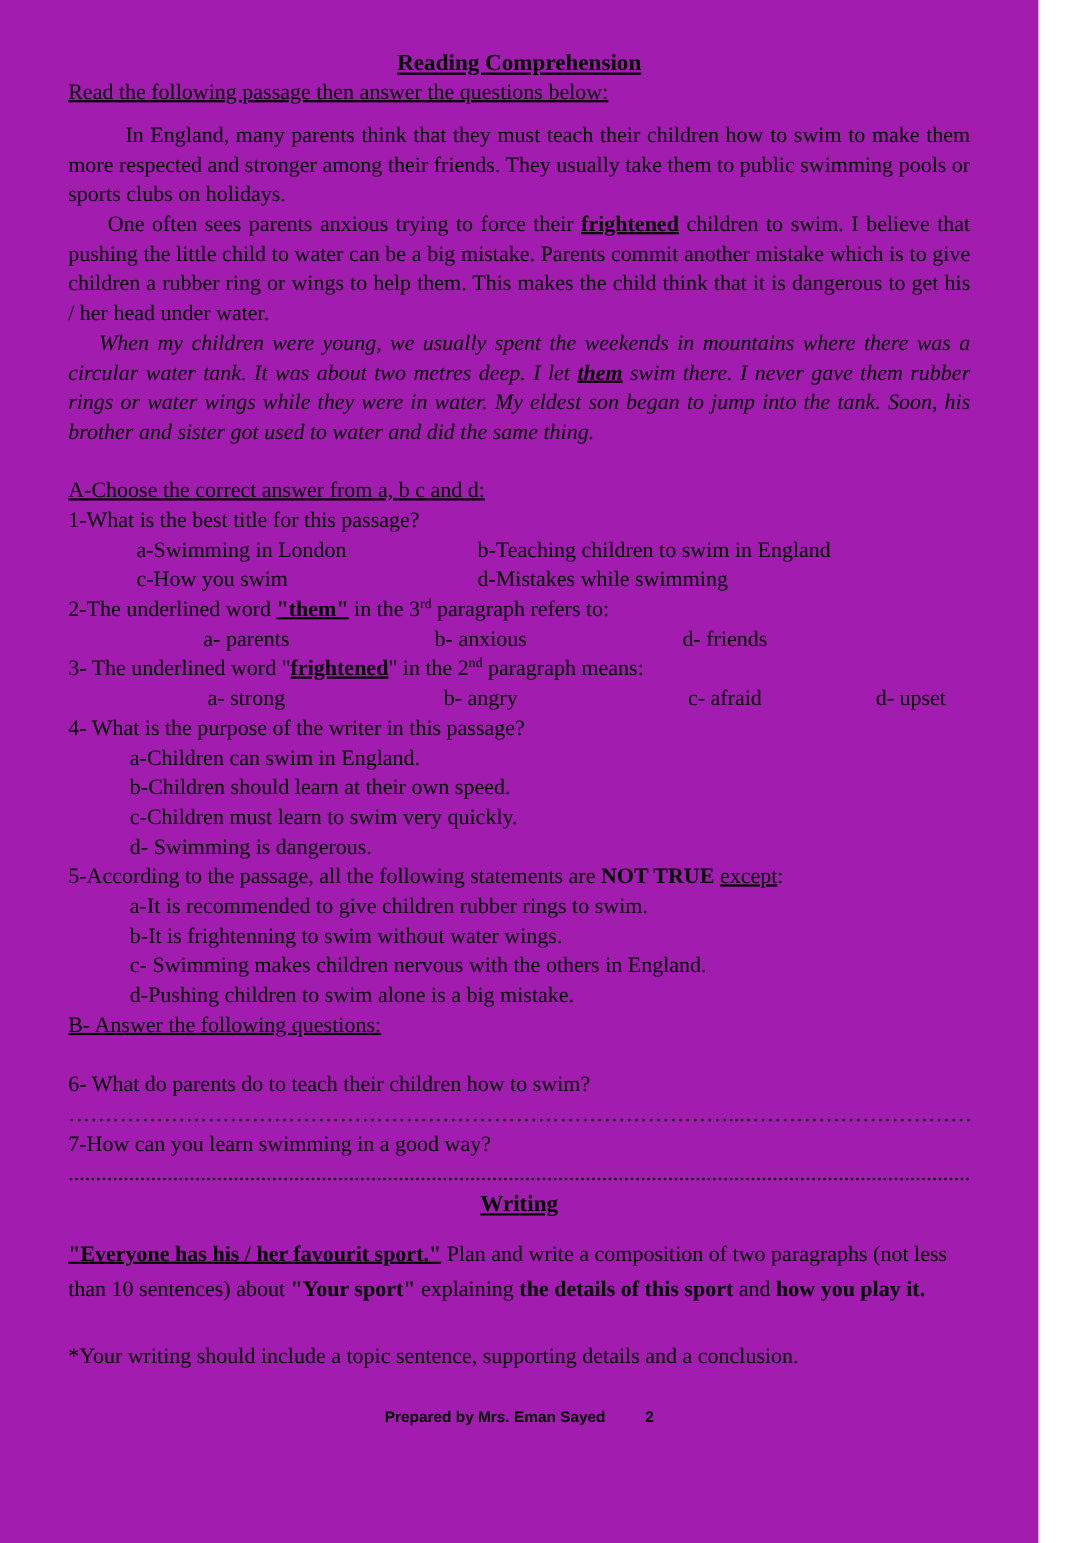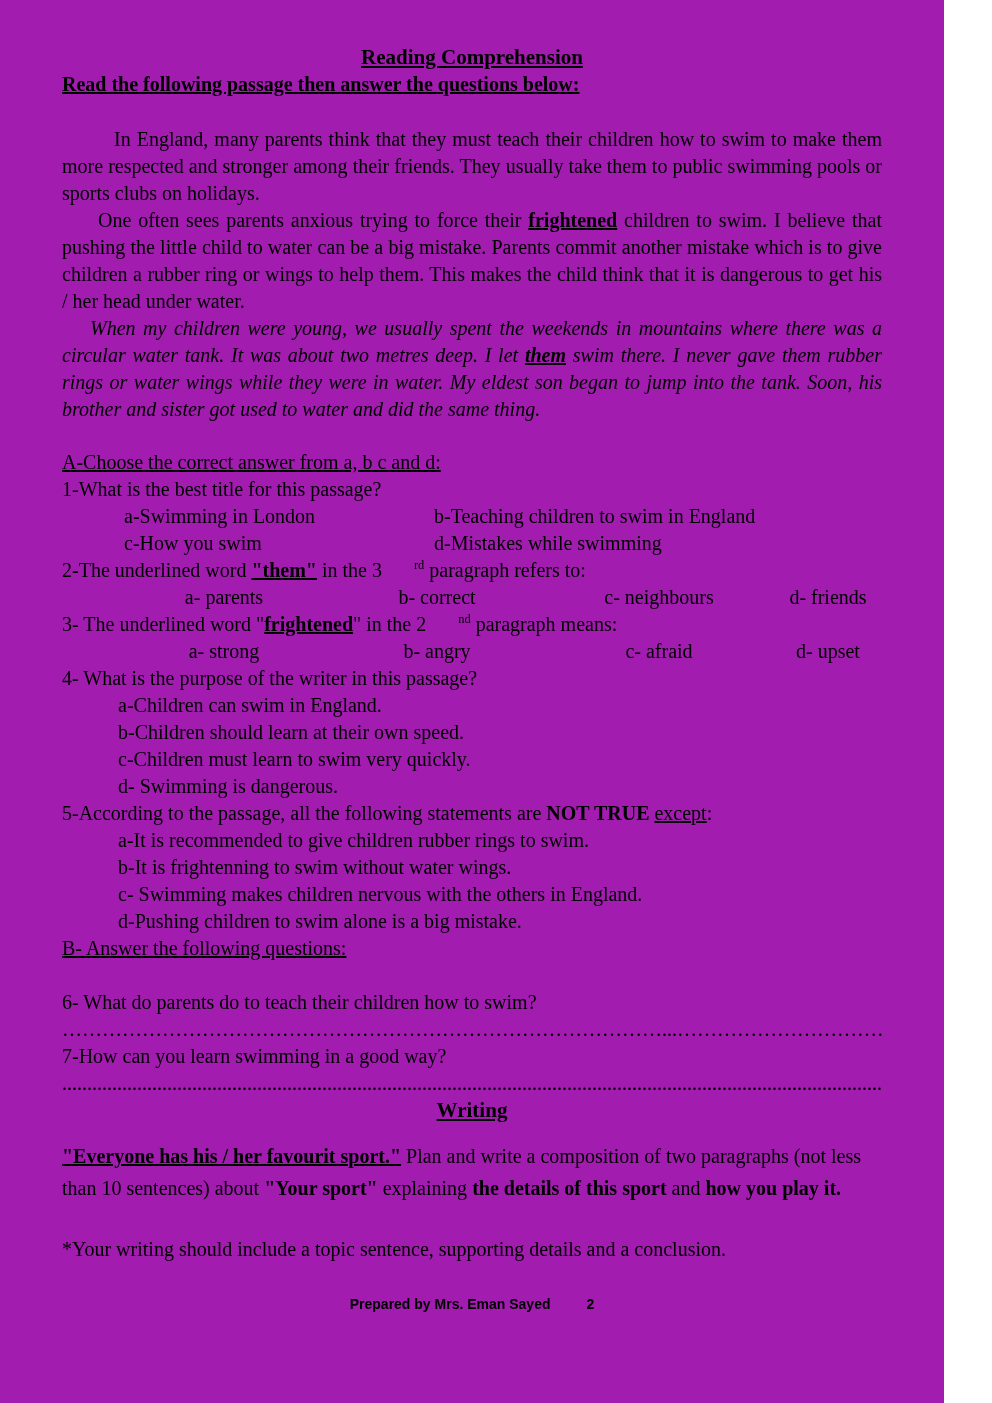--- a/index.html
+++ b/index.html
@@ -12,31 +12,31 @@
   .page {
     width: 944px;
     min-height: 1403px;
     background: #a21caf;
     padding: 44px 62px 18px 62px;
     font-size: 20px;
     line-height: 27px;
   }
   .b { font-weight: bold; }
   .u { text-decoration: underline; }
-  sup { font-size: 0.62em; vertical-align: super; line-height: 0; margin-left: 32px; }
+  sup { font-size: 0.62em; vertical-align: super; line-height: 0; }
 
   .doc-title {
     font-size: 21px;
     font-weight: bold;
     text-decoration: underline;
     text-align: center;
   }
-  .instruction { text-decoration: underline; font-weight: bold; }
+  .instruction { text-decoration: underline; }
 
-  .passage { margin-top: 28px; }
+  .passage { margin-top: 12px; }
   .para { text-align: justify; }
   .indent-lg { text-indent: 52px; }
   .indent-md { text-indent: 36px; }
   .indent-sm { text-indent: 28px; font-style: italic; }
 
   .section-heading { text-decoration: underline; }
   .mt-block { margin-top: 26px; }
 
   .opts-two {
     display: grid;
@@ -105,22 +105,21 @@
         <span>b-Teaching children to swim in England</span>
         <span>c-How you swim</span>
         <span>d-Mistakes while swimming</span>
       </div>
     </div>
 
     <div>
       <div><span>2-The underlined word </span><span class="b u">"them"</span><span> in the 3</span><sup>rd</sup><span> paragraph refers to:</span></div>
       <div class="opts-four">
         <span>a- parents</span>
-        <span>b- correct</span>
-        <span>c- neighbours</span>
+        <span>b- anxious</span>
         <span>d- friends</span>
       </div>
     </div>
 
     <div>
       <div><span>3- The underlined word "</span><span class="b u">frightened</span><span>" in the 2</span><sup>nd</sup><span> paragraph means:</span></div>
       <div class="opts-four">
         <span>a- strong</span>
         <span>b- angry</span>
         <span>c- afraid</span>

